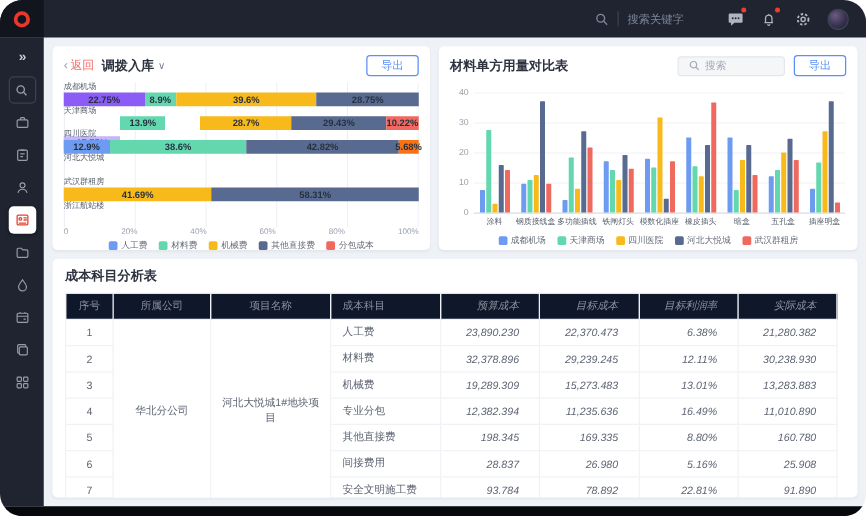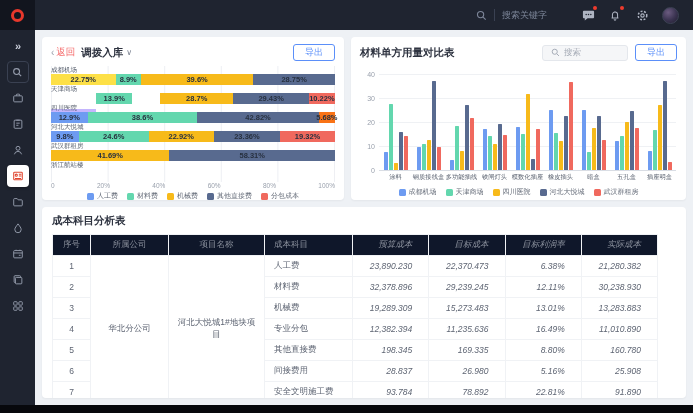--- a/index.html
+++ b/index.html
@@ -1,17 +1,17 @@
 <!DOCTYPE html>
 <html><head>
 <meta charset="utf-8">
 <style>
   * { margin:0; padding:0; box-sizing:border-box; }
   html,body { width:693px; height:413px; font-family:"Liberation Sans",sans-serif; }
-  .page { position:relative; width:693px; height:413px; background:#EEF1F5; overflow:hidden; }
+  .page { position:relative; width:693px; height:413px; background:#EEF1F5; overflow:hidden;border-radius:18px; }
 
   
   .topbar { position:absolute; top:0; left:0; right:0; height:30px; background:#1F2430; display:flex; align-items:center; z-index:6; }
   .logo-block { width:35px; height:30px; background:#12151E; display:flex; align-items:center; justify-content:center; }
   .logo-ring { width:13px; height:13px; border:3.5px solid #E8382C; border-radius:50%; }
   .topbar-search { margin-left:auto; display:flex; align-items:center; gap:7px; color:#7C8598; font-size:9px; margin-right:34px; cursor:pointer; }
   .v-divider { width:1px; height:12px; background:#3A4152; }
   .topbar-icons { display:flex; align-items:center; gap:13px; padding-right:14px; }
   .tb-ic { position:relative; width:14px; height:14px; color:#AEB4C2; display:flex; align-items:center; justify-content:center; cursor:pointer; }
   .badge-dot { position:absolute; top:-2px; right:-2px; width:4px; height:4px; border-radius:50%; background:#F03B2D; }
@@ -54,21 +54,21 @@
   .plot { position:relative; margin:9px 10px 0 28px; height:97px; border-bottom:1px solid #D9DDE4; background-image:linear-gradient(to bottom,#EFF1F4 1px,transparent 1px); background-size:100% 25%; }
   .ytick { position:absolute; left:-24px; width:20px; text-align:right; font-size:7px; color:#9AA1AD; transform:translateY(4px); }
   .groups { position:absolute; inset:0; display:flex; justify-content:space-around; align-items:flex-end; }
   .group { display:flex; align-items:flex-end; gap:1px; height:100%; }
   .vbar { width:4px; border-radius:0.5px 0.5px 0 0; }
   .xlabels { display:flex; margin:2px 10px 0 28px; }
   .xlabels span { flex:1; text-align:center; font-size:6.3px; color:#565E6C; white-space:nowrap; overflow:hidden; }
   .legend2 { margin-top:4px; }
 
   
-  .table-panel { flex:1; padding:7px 28px 6px 10px; overflow:hidden; }
+  .table-panel { flex:1; padding:7px 16px 6px 10px; overflow:hidden; }
   .tbl-title { font-size:10.5px; font-weight:bold; color:#2E3340; margin-bottom:6px; }
   table { width:100%; border-collapse:collapse; table-layout:fixed; }
   th,td { border:1px solid #F0F2F5; font-size:8.5px; color:#5E6573; padding:4px 6px; }
   th { background:#0f172a; color:#8B919D; font-weight:normal; }
   .c-seq { width:38px; text-align:center; }
   .c-co { width:78px; text-align:center; }
   .c-proj { width:96px; text-align:center; }
   .c-item { width:88px; text-align:left; padding-left:9px; }
   .c-num { text-align:right; padding-right:16px;font-style:italic; }
   td.merged { background:#fff; text-align:center; color:#5E6573; }
@@ -220,21 +220,21 @@
           <span class="ptitle">调拨入库</span>
           <span class="caret">∨</span>
           <button class="btn-export">导出</button>
         </div>
         <div class="stacked-wrap">
           <div class="stacked-grid"></div>
           <div id="stacked-rows" style="position:relative;">
               <div class="srow">
                 <div class="cat">成都机场</div>
                 <div class="sbar">
-                  <div class="seg" style="width: 22.75%; background: #fde047;">22.75%</div>
+                  <div class="seg" style="width: 22.75%; background: #8b5cf6;">22.75%</div>
                   <div class="seg" style="width: 8.9%; background: rgb(99, 215, 174);">8.9%</div>
                   <div class="seg" style="width: 39.6%; background: rgb(247, 186, 26);">39.6%</div>
                   <div class="seg" style="width: 28.75%; background: rgb(88, 106, 143);">28.75%</div>
                 </div>
               </div>
               <div class="srow">
                 <div class="cat">天津商场</div>
                 <div class="sbar">
                   <div class="seg" style="width: 17.75%; background: #c4b5fd; margin-top: 16px;">17.75%</div>
                   <div class="seg" style="width: 13.9%; background: rgb(99, 215, 174);">13.9%</div>
@@ -247,27 +247,20 @@
                 <div class="cat">四川医院</div>
                 <div class="sbar">
                   <div class="seg" style="width: 12.9%; background: rgb(109, 155, 241);">12.9%</div>
                   <div class="seg" style="width: 38.6%; background: rgb(99, 215, 174);">38.6%</div>
                   <div class="seg" style="width: 42.82%; background: rgb(88, 106, 143);">42.82%</div>
                   <div class="seg" style="width: 5.68%; background: #f97316;">5.68%</div>
                 </div>
               </div>
               <div class="srow">
                 <div class="cat">河北大悦城</div>
-                <div class="sbar">
-                  <div class="seg" style="width: 9.8%; background: rgb(109, 155, 241);">9.8%</div>
-                  <div class="seg" style="width: 24.6%; background: rgb(99, 215, 174);">24.6%</div>
-                  <div class="seg" style="width: 22.92%; background: rgb(247, 186, 26);">22.92%</div>
-                  <div class="seg" style="width: 23.36%; background: rgb(88, 106, 143);">23.36%</div>
-                  <div class="seg" style="width: 19.32%; background: rgb(240, 105, 94);">19.32%</div>
-                </div>
               </div>
               <div class="srow">
                 <div class="cat">武汉群租房</div>
                 <div class="sbar">
                   <div class="seg" style="width: 41.69%; background: rgb(247, 186, 26);">41.69%</div>
                   <div class="seg" style="width: 58.31%; background: rgb(88, 106, 143);">58.31%</div>
                 </div>
               </div>
               <div class="srow">
                 <div class="cat">浙江航站楼</div>

